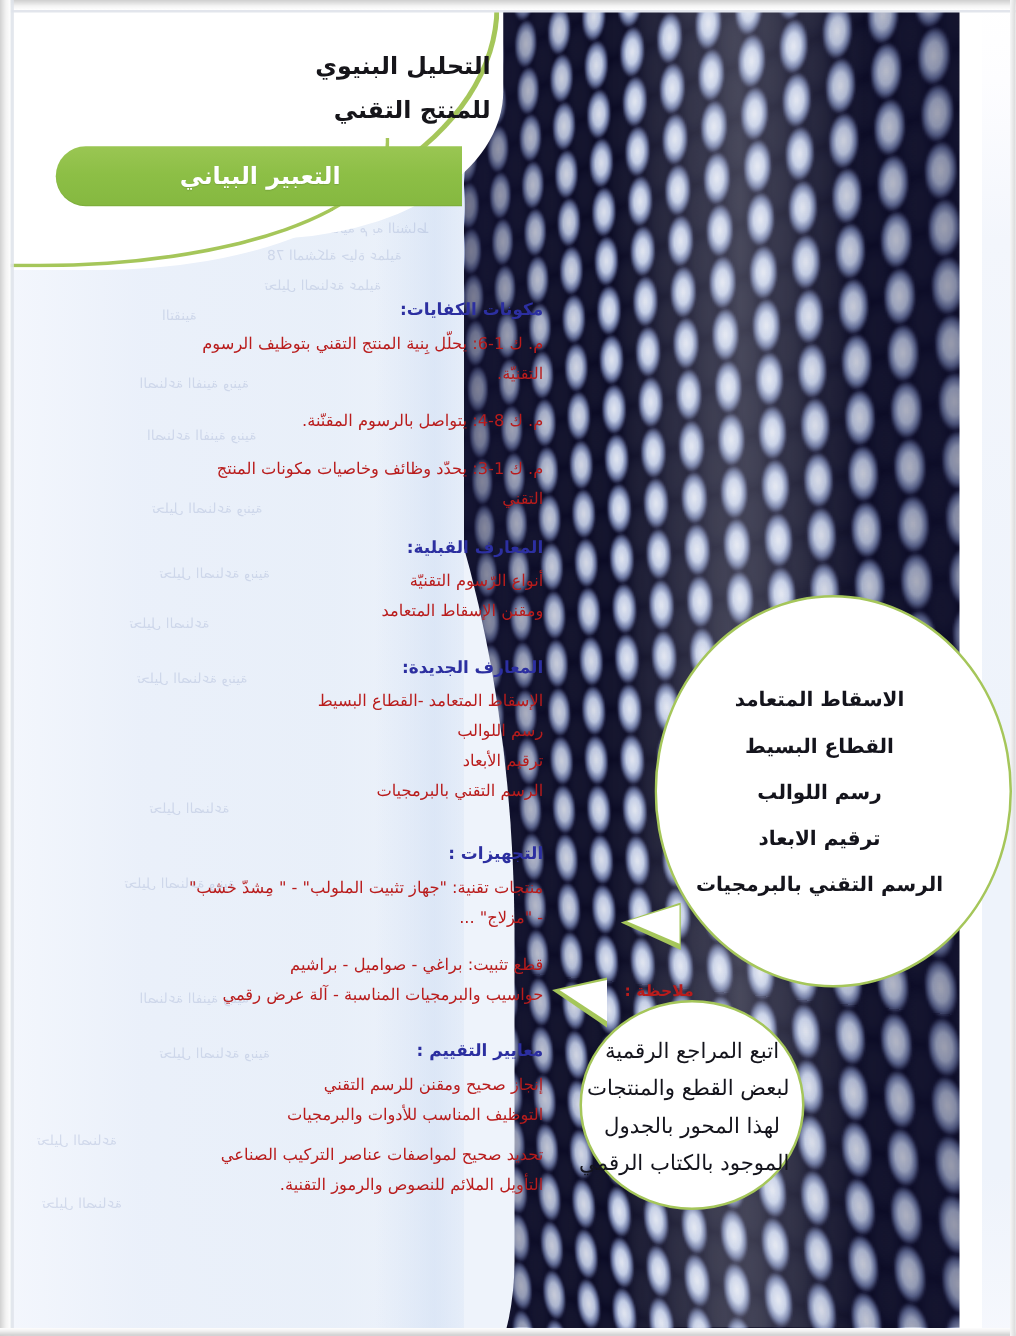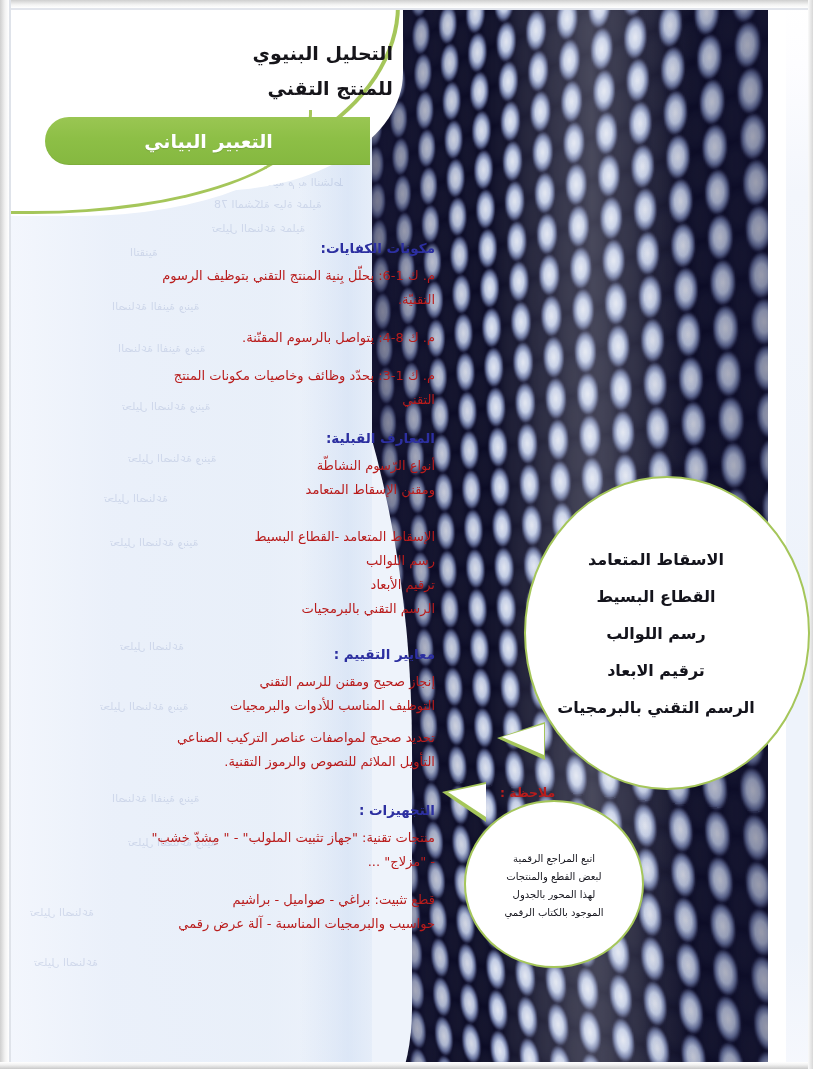--- a/index.html
+++ b/index.html
@@ -201,21 +201,21 @@
     border-bottom:18px solid transparent;
     border-right:42px solid #ffffff;
   }
 
   
   #bubble-note{
     left:464px;top:800px;width:180px;height:168px;
     padding:8px 10px 4px 10px;
   }
   #bubble-note .note-line{
-    color:#14141c;font-size:10px;line-height:1.78;
+    color:#14141c;font-size:17px;line-height:1.78;
     width:100%;text-align:center;white-space:nowrap;
   }
   .tail-note{
     position:absolute;left:442px;top:782px;width:0;height:0;z-index:5;
     border-top:10px solid transparent;
     border-bottom:30px solid transparent;
     border-right:44px solid #a5c65a;
   }
   .tail-note-in{
     position:absolute;left:448px;top:784px;width:0;height:0;z-index:7;
@@ -290,47 +290,48 @@
       <p>التقنيّة.</p>
       <div class="gap"></div>
       <p>م. ك 8-4: يتواصل بالرسوم المقنّنة.</p>
       <div class="gap"></div>
       <p>م. ك 1-3: يحدّد وظائف وخاصيات مكونات المنتج</p>
       <p>التقني</p>
     </div>
 
     <div class="sec" style="margin-top:18px;">
       <div class="sec-h">المعارف القبلية:</div>
-      <p>أنواع الرّسوم النشاطّة</p>
+      <p>أنواع الرّسوم التقنيّة</p>
       <p>ومقنن الإسقاط المتعامد</p>
     </div>
 
     <div class="sec" style="margin-top:26px;">
+      <div class="sec-h">المعارف الجديدة:</div>
       <p>الإسقاط المتعامد -القطاع البسيط</p>
       <p>رسم اللوالب</p>
       <p>ترقيم الأبعاد</p>
       <p>الرسم التقني بالبرمجيات</p>
+    </div>
+
+    <div class="sec" style="margin-top:30px;">
+      <div class="sec-h">التجهيزات :</div>
+      <p>منتجات تقنية: "جهاز تثبيت الملولب" - " مِشدّ خشب"</p>
+      <p>- "مزلاج" ...</p>
+      <div class="gap"></div>
+      <p>قطع تثبيت: براغي - صواميل - براشيم</p>
+      <p>حواسيب والبرمجيات المناسبة - آلة عرض رقمي</p>
     </div>
 
     <div class="sec" style="margin-top:26px;">
       <div class="sec-h">معايير التقييم :</div>
       <p>إنجاز صحيح ومقنن للرسم التقني</p>
       <p>التوظيف المناسب للأدوات والبرمجيات</p>
       <div class="gap" style="height:8px;"></div>
       <p>تحديد صحيح لمواصفات عناصر التركيب الصناعي</p>
       <p>التأويل الملائم للنصوص والرموز التقنية.</p>
-    </div>
-
-    <div class="sec" style="margin-top:30px;">
-      <div class="sec-h">التجهيزات :</div>
-      <p>منتجات تقنية: "جهاز تثبيت الملولب" - " مِشدّ خشب"</p>
-      <p>- "مزلاج" ...</p>
-      <div class="gap"></div>
-      <p>قطع تثبيت: براغي - صواميل - براشيم</p>
-      <p>حواسيب والبرمجيات المناسبة - آلة عرض رقمي</p>
     </div>
 
   </div>
 
   <div class="tail-main"></div>
   <div class="tail-main-in"></div>
   <div class="bubble" id="bubble-main">
     <div class="item">الاسقاط المتعامد</div>
     <div class="item">القطاع البسيط</div>
     <div class="item">رسم اللوالب</div>

